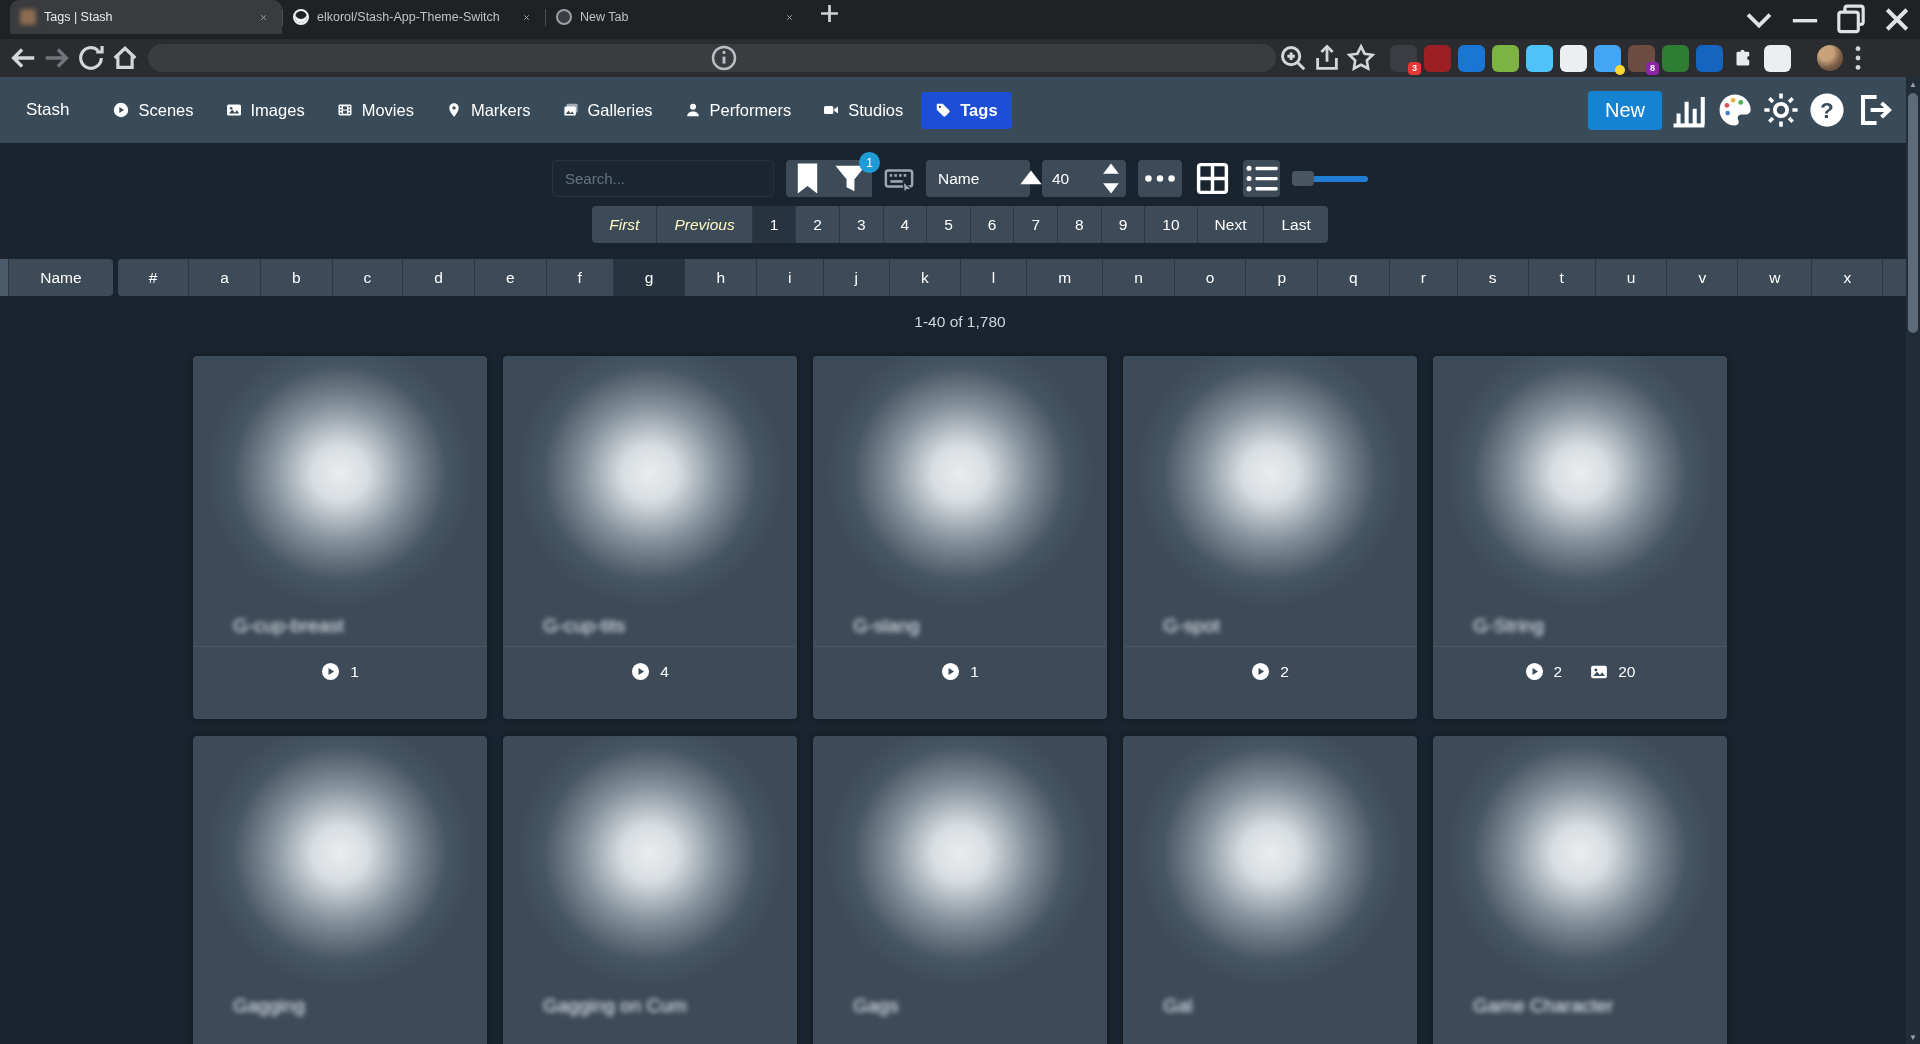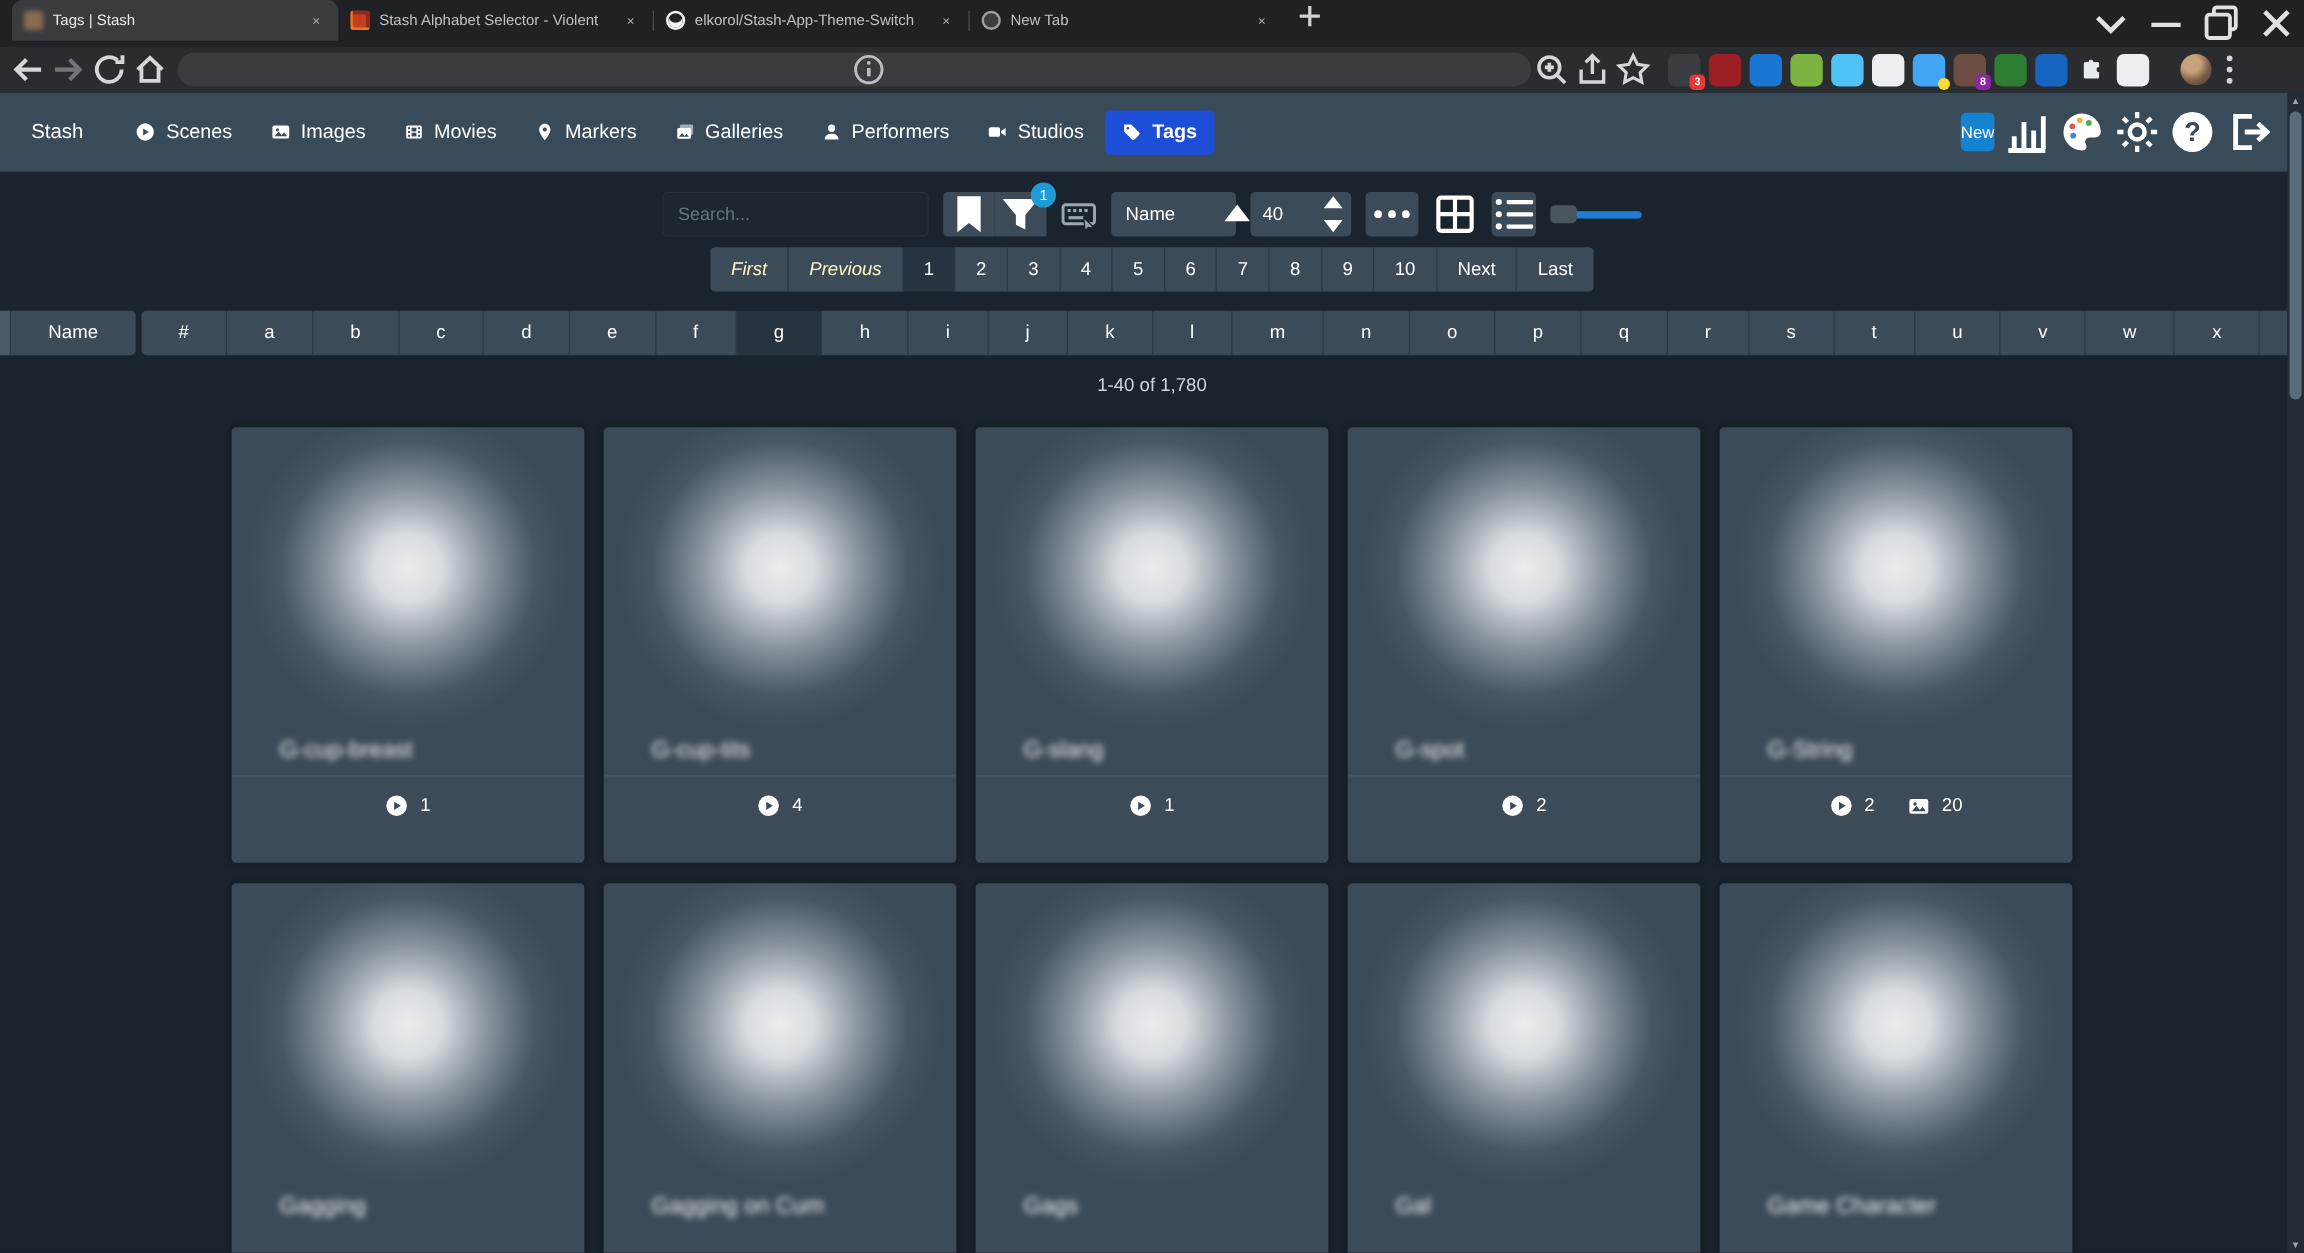--- a/index.html
+++ b/index.html
@@ -40,21 +40,21 @@
 
   
   .app { position:relative; height:967px; background:#1a242e; overflow:hidden; }
   .navbar { height:66px; background:#394b59; display:flex; align-items:center; padding:0 18px 0 26px; }
   .brand { color:#fff; font-size:17px; margin-right:30px; cursor:pointer; }
   .nav-item { display:flex; align-items:center; gap:9px; color:#fff; font-size:16.5px;
               padding:9px 14px; border-radius:4px; cursor:pointer; }
   .nav-item.active { background:#1d4ed8;font-weight:bold; }
   .nav-item svg { width:16px; height:16px; }
   .nav-right { margin-left:auto; display:flex; align-items:center; gap:8px; padding-right:10px; }
-  .new-btn { background:var(--accent,#1583d2); color:#fff; font-size:14px; padding:8px 0; border-radius:4px; border:none; cursor:pointer; }
+  .new-btn { background:var(--accent,#1583d2); color:#fff; font-size:20px; padding:8px 17px; border-radius:4px; border:none; cursor:pointer; }
   .nav-icon-btn { width:38px; height:38px; display:flex; align-items:center; justify-content:center; color:#fff; border-radius:4px; cursor:pointer; }
   .nav-icon-btn svg { width:19px; height:19px; }
 
   .toolbar-row { margin-top:17px; display:flex; justify-content:center; align-items:center; gap:12px; height:37px; }
   .search-input { width:222px; height:37px; background:#1c2630; border:1px solid #26323d; border-radius:4px;
                   color:#cfd8de; font-size:15px; padding:0 12px; font-family:"Liberation Sans",sans-serif; }
   .search-input::placeholder { color:#64747f; }
   .btn { background:#3d4b58; border:none; color:#fff; height:37px; border-radius:4px; cursor:pointer;
          display:flex; align-items:center; justify-content:center; font-size:15.5px; font-family:"Liberation Sans",sans-serif; }
   .btn svg { width:16px; height:16px; }
@@ -128,31 +128,20 @@
   .fav.chrome-gray { background:#3a3d41; border:2px solid #9aa0a6; border-radius:50%; }
 </style>
 </head>
 <body>
 
 <div class="tabstrip">
   <div id="tabs" style="display:flex;align-items:flex-end;">
       <div class="tab active">
         <div class="fav stash-blurred"></div>
         <span class="tab-title">Tags | Stash</span>
-        <div class="tab-close">
-          <span style="display: inline-flex;">
-            <svg viewBox="0 0 16 16" fill="none" stroke="currentColor" stroke-width="1.6" style="width: 9px; height: 9px;">
-              <path d="M4 4l8 8M12 4l-8 8"></path>
-            </svg>
-          </span>
-        </div>
-      </div>
-      <div class="tab">
-        <div class="fav orange-sprite"></div>
-        <span class="tab-title">Stash Alphabet Selector - Violent</span>
         <div class="tab-close">
           <span style="display: inline-flex;">
             <svg viewBox="0 0 16 16" fill="none" stroke="currentColor" stroke-width="1.6" style="width: 9px; height: 9px;">
               <path d="M4 4l8 8M12 4l-8 8"></path>
             </svg>
           </span>
         </div>
       </div>
       <div class="tab-sep"></div>
       <div class="tab">

